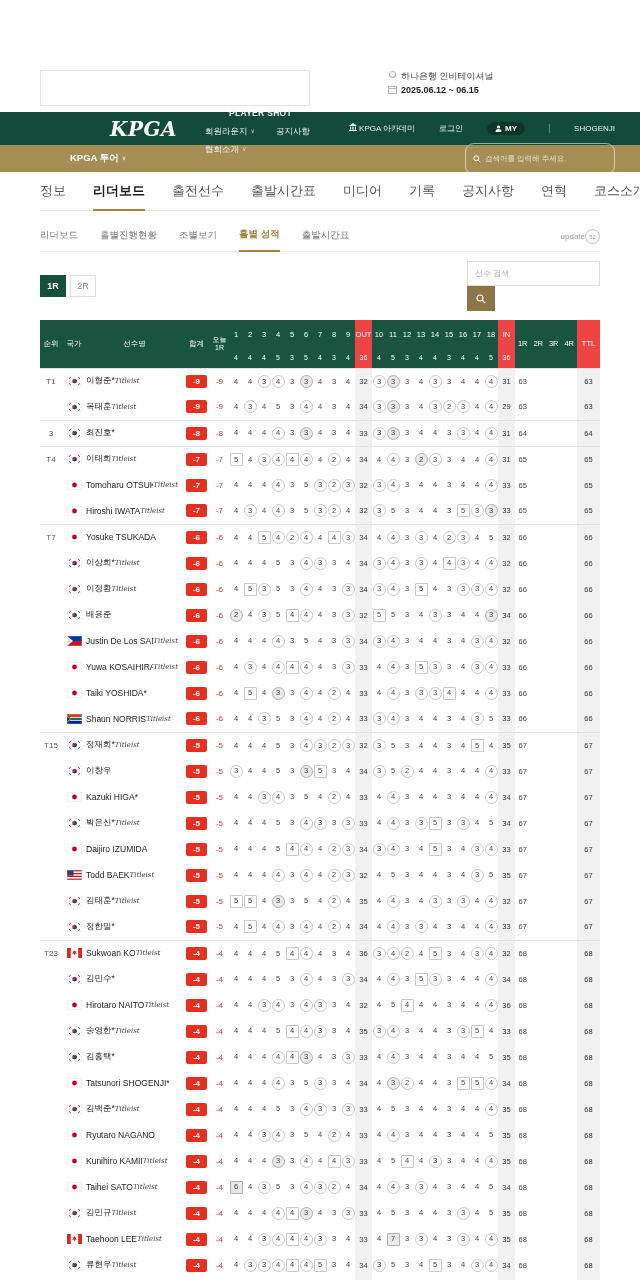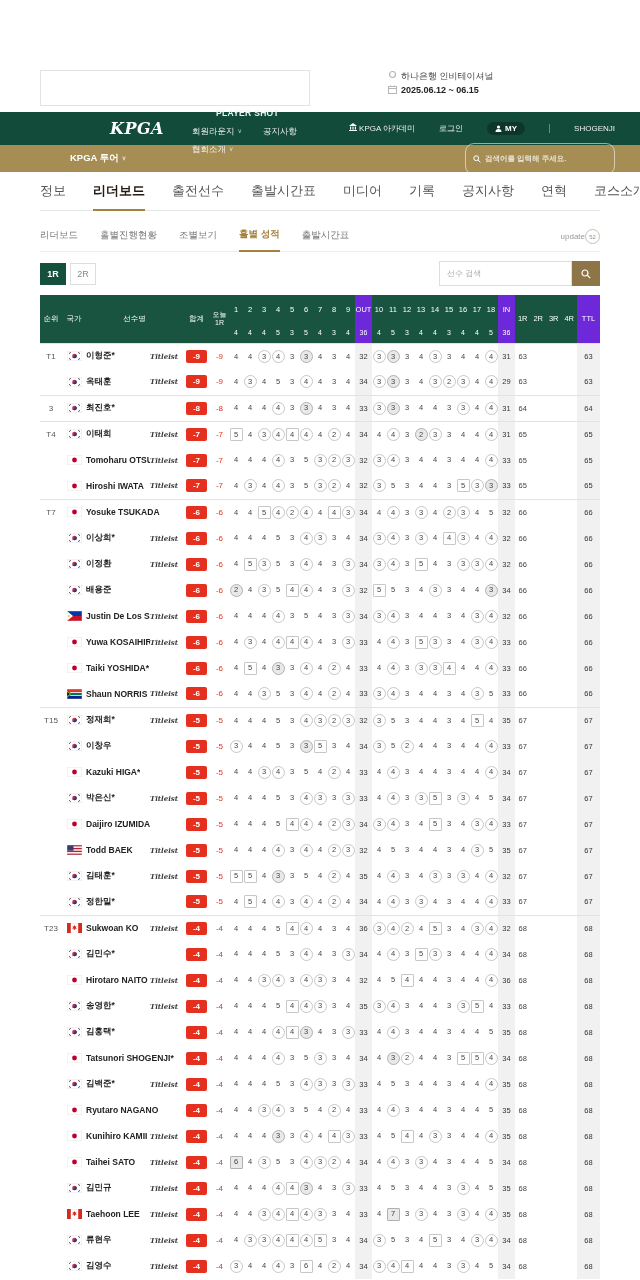--- a/index.html
+++ b/index.html
@@ -11,74 +11,74 @@
   .infobar { margin:0 40px; height:42px; display:flex; align-items:flex-start; }
   .tourn-box { width:270px; height:36px; border:1px solid #e3e3e3; background:#fff; }
   .tourn-info { padding-left:78px; font-size:9px; color:#333; }
   .tourn-info .line { display:flex; align-items:flex-start; gap:4px; height:15px; }
   .tourn-info .tname { color:#444; }
   .tourn-info .tdate { color:#222; font-weight:bold; }
   .mini-ic { width:9px; height:9px; display:inline-block; }
 
   
   .navbar { height:33px; background:#134b3a; display:flex; align-items:center; padding:0 25px; color:#fff; }
-  .logo { font-family:"DejaVu Serif",serif; font-style:italic; font-weight:bold; font-size:16px;
+  .logo { font-family:"DejaVu Serif",serif; font-style:italic; font-weight:bold; font-size:20px;
           letter-spacing:.5px; margin-left:85px; margin-right:28px; }
   .nav-item { font-size:8.5px; margin-right:21px; color:#f2f2f2; cursor:pointer; white-space:nowrap; }
   .nav-item.strong { font-weight:bold; letter-spacing:.3px;padding-left:24px; }
   .chev { font-size:6px; color:rgba(255,255,255,.7); margin-left:3px; vertical-align:1px; }
   .nav-right { margin-left:auto; display:flex; align-items:center; gap:24px; font-size:8px; }
   .nav-right .item { color:#f0f0f0; white-space:nowrap; }
   .my-pill { background:rgba(0,0,0,.28); border-radius:9px; padding:2px 8px; display:flex; align-items:center; gap:3px; font-weight:bold; }
   .vdiv { width:1px; height:9px; background:rgba(255,255,255,.35); }
 
   
   .goldbar { height:27px; background:#a68d54; display:flex; align-items:center; padding:0 25px 0 70px; color:#fff; }
   .gold-brand { font-size:9.5px; font-weight:bold; margin-right:30px; white-space:nowrap; }
   .gold-item { font-size:8.5px; margin-right:18px; color:rgba(255,255,255,.95); white-space:nowrap; cursor:pointer; }
   .gold-item.current { color:rgba(255,255,255,.55); }
   .gold-search { margin-left:auto; width:150px; height:32px; border:1px solid rgba(255,255,255,.55);
-                 border-radius:9px; display:flex; align-items:center; padding:0 7px; gap:4px;font-weight:bold; }
+                 border-radius:9px; display:flex; align-items:center; padding:0 7px; gap:4px; }
   .gold-search .ph { font-size:7.5px; color:rgba(255,255,255,.75); }
 
   
   .tabs1 { margin:0 40px; padding-top:10px; border-bottom:1px solid #e6e6e6; display:flex; gap:27px; }
   .tab1 { font-size:13px; color:#555; padding-bottom:9px; cursor:pointer; white-space:nowrap; }
   .tab1.on { color:#241c12; font-weight:bold; border-bottom:2px solid #a5813f; margin-bottom:-1px; }
   .tabs2 { margin:17px 40px 0; border-bottom:1px solid #ececec; display:flex; gap:22px; align-items:flex-end; }
   .tab2 { font-size:9.5px; color:#777; padding-bottom:9px; cursor:pointer; white-space:nowrap; }
   .tab2.on { color:#a5813f; font-weight:bold; border-bottom:2px solid #a5813f; margin-bottom:-1px; }
   .update-wrap { margin-left:auto; display:flex; align-items:center; padding-bottom:7px; }
   .update-label { font-size:8px; color:#999; }
   .update-circ { width:15px; height:15px; border:1px solid #c9c1b2; border-radius:50%;
                  font-size:6px; color:#9a9387; display:flex; align-items:center; justify-content:center; }
 
   
   .roundsrow { margin:9px 40px 9px; display:flex; align-items:center; gap:4px; }
   .rbtn { width:26px; height:22px; display:flex; align-items:center; justify-content:center;
           font-size:9px; color:#888; background:#fff; border:1px solid #ddd; cursor:pointer; }
   .rbtn.on { background:#14503c; color:#fff; font-weight:bold; border-color:#14503c; }
-  .psearch { margin-left:auto; display:flex; }
+  .psearch { margin-left:auto; display:flex;flex-direction:column; }
   .psearch input { width:133px; height:25px; border:1px solid #ddd; font-size:8px; padding:0 7px; color:#444; outline:none; }
   .psearch input::placeholder { color:#aaa; }
   .psearch .sbtn { width:28px; height:25px; background:#8d7547; border:none; display:flex; align-items:center; justify-content:center; cursor:pointer; }
 
   
   .tablewrap { margin:0 40px; }
   table { width:560px; border-collapse:collapse; table-layout:fixed; }
   thead th { background:#185440; color:#fff; font-weight:normal; font-size:7.5px; text-align:center; }
   thead tr.r1 th { height:28px; }
   thead tr.r2 th { height:20px; font-size:7px; }
-  thead th.dark { background:#6d28d9; }
+  thead th.dark { background:#ef4444; }
   .todayhead { line-height:8px; font-size:7px; }
   tbody td { height:26px; text-align:center; font-size:7.5px; color:#444; vertical-align:middle; }
   tbody tr.grp td { border-top:1px solid #e2e2e2; }
   td.rank { font-size:8px; color:#555; }
   td.namecell { text-align:left; }
-  .nmwrap { display:flex; align-items:center; justify-content:space-between; padding-right:5px;font-weight:bold; }
+  .nmwrap { display:flex; align-items:center; padding-right:5px; }
   .nm { font-size:8.5px; color:#222; white-space:nowrap; overflow:hidden; }
   .sp { font-family:"DejaVu Serif",serif; font-style:italic; font-size:7px; color:#3a3a3a; white-space:nowrap; }
   .badge { display:inline-block; min-width:21px; background:#e5301f; color:#fff; border-radius:2px;
            font-size:8px; font-weight:bold; line-height:13px; padding:0 2px; }
   td.today { color:#e5301f; font-size:8px; }
   td.shade { background:#f1f1f1; color:#333; }
   .sc { display:inline-flex; width:13px; height:13px; align-items:center; justify-content:center;
         border-radius:50%; line-height:1; }
   .sb { border:1px solid #c7c7c7; }           
   .se { border:1px solid #b0b0b0; background:#e9e9e9; } 

